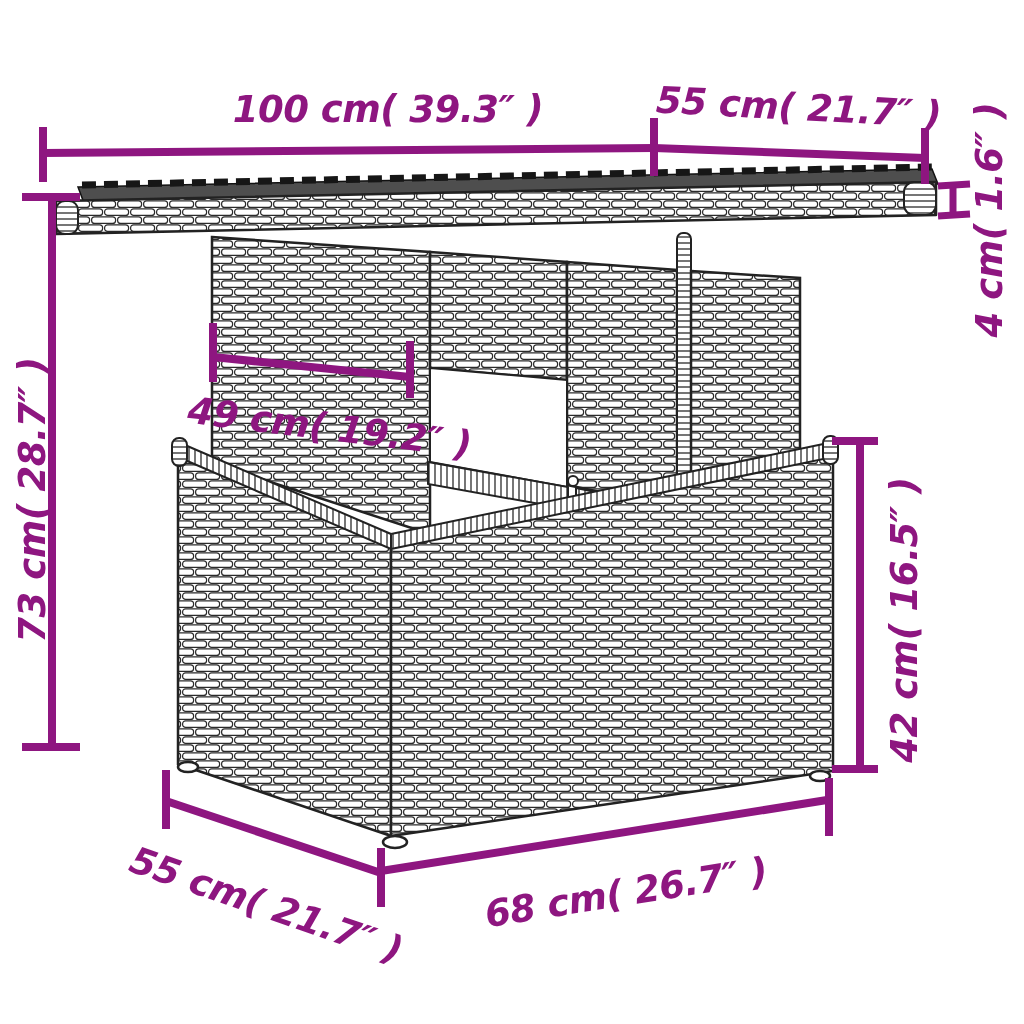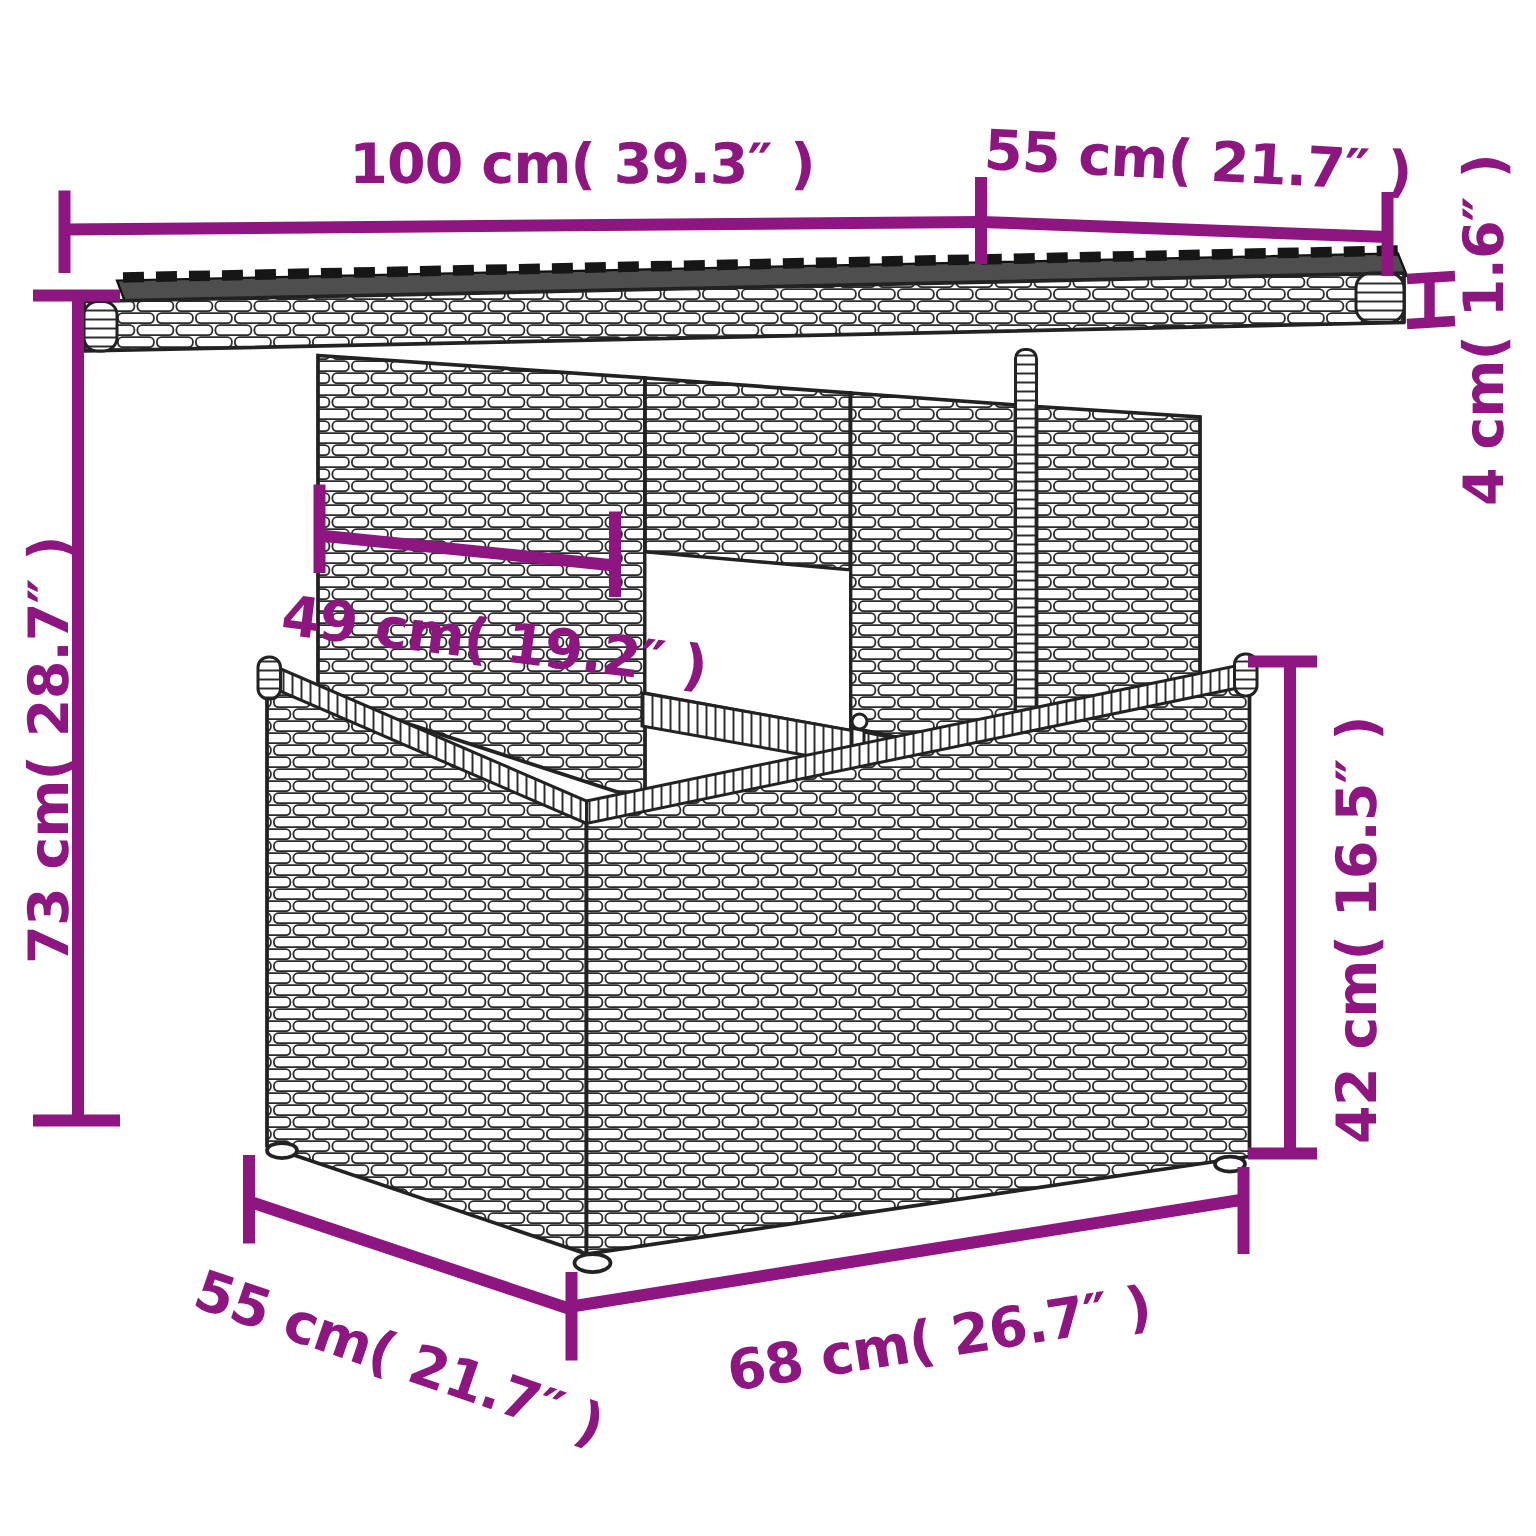--- a/index.html
+++ b/index.html
@@ -2,21 +2,21 @@
 <html><head>
 <meta charset="utf-8">
 <style>
   :root{
     --dim:#8e1680;
     --outline:#222222;
     --glass:#4e4e4e;
     --bg:#ffffff;
   }
   html,body{margin:0;padding:0;background:var(--bg);}
-  .stage{width:1024px;height:1024px;position:relative;background:var(--bg);overflow:hidden;}
+  .stage{width:1024px;height:1024px;position:relative;background:var(--bg);overflow:hidden;font-style:italic;}
   svg{display:block;}
   .dim-label{
     font-family:"DejaVu Sans","Liberation Sans",sans-serif;
     font-weight:bold;
     font-size:37px;
     letter-spacing:-0.5px;
     fill:var(--dim);
   }
   .dim-stroke{stroke:var(--dim);stroke-width:8;fill:none;}
   .art{stroke:var(--outline);}

